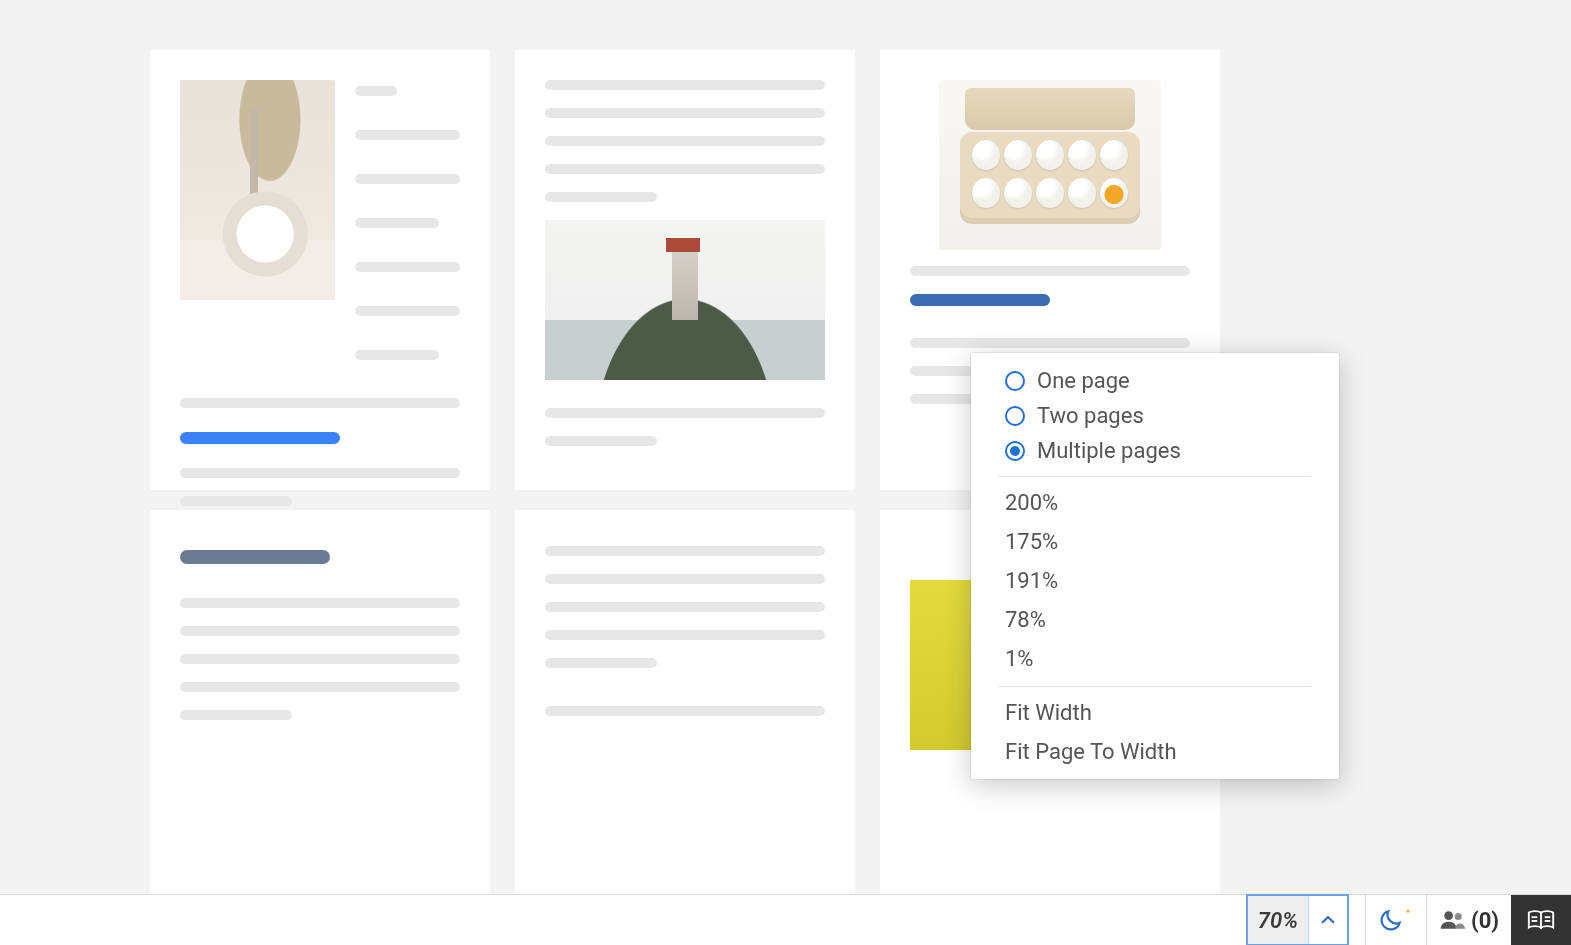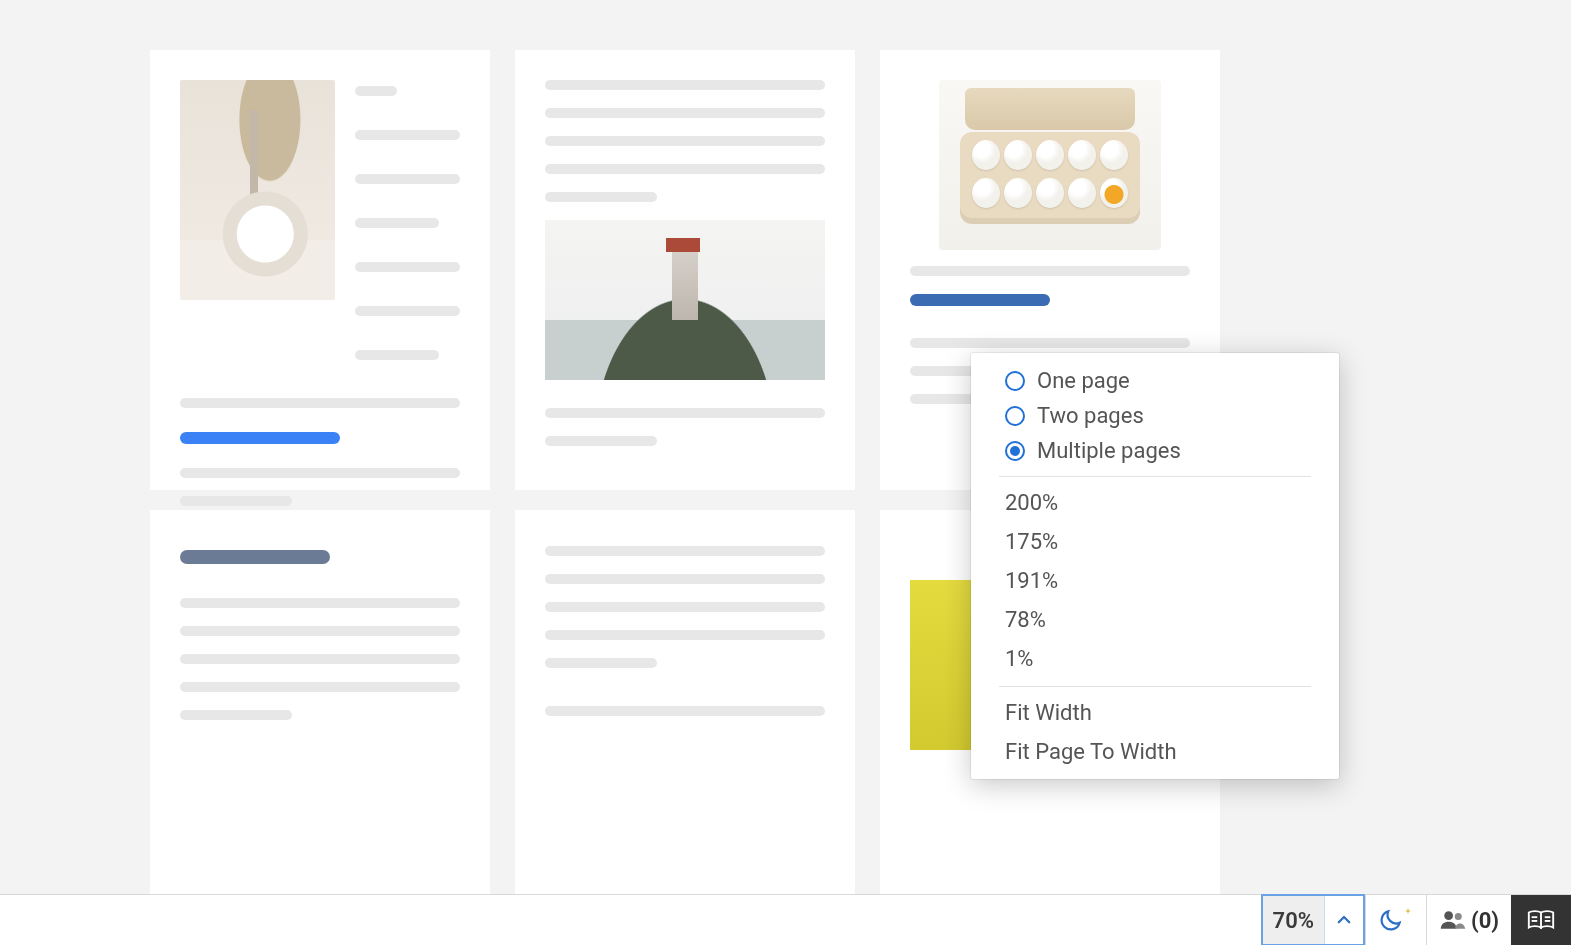--- a/index.html
+++ b/index.html
@@ -166,21 +166,22 @@
     display:flex; justify-content:flex-end; align-items:stretch;
     z-index:20;
     font-size:22px;
     color:#333;
   }
   .sb-sep { width:1px; background:#d9d9d9; }
   .sb-cell { display:flex; align-items:center; justify-content:center; padding:0 12px; }
   .zoom-group {
     display:flex; align-items:stretch;
     border:2px solid #69a3e6;
-    margin:-1px 0;
+    margin:-1px 16px;
+    font-style:italic;
   }
   .zoom-val {
     display:flex; align-items:center; justify-content:center;
     padding:0 10px;
     background:#eeeeee;
     font-weight:600;
     color:#3a3a3a;
   }
   .zoom-caret {
     display:flex; align-items:center; justify-content:center;

